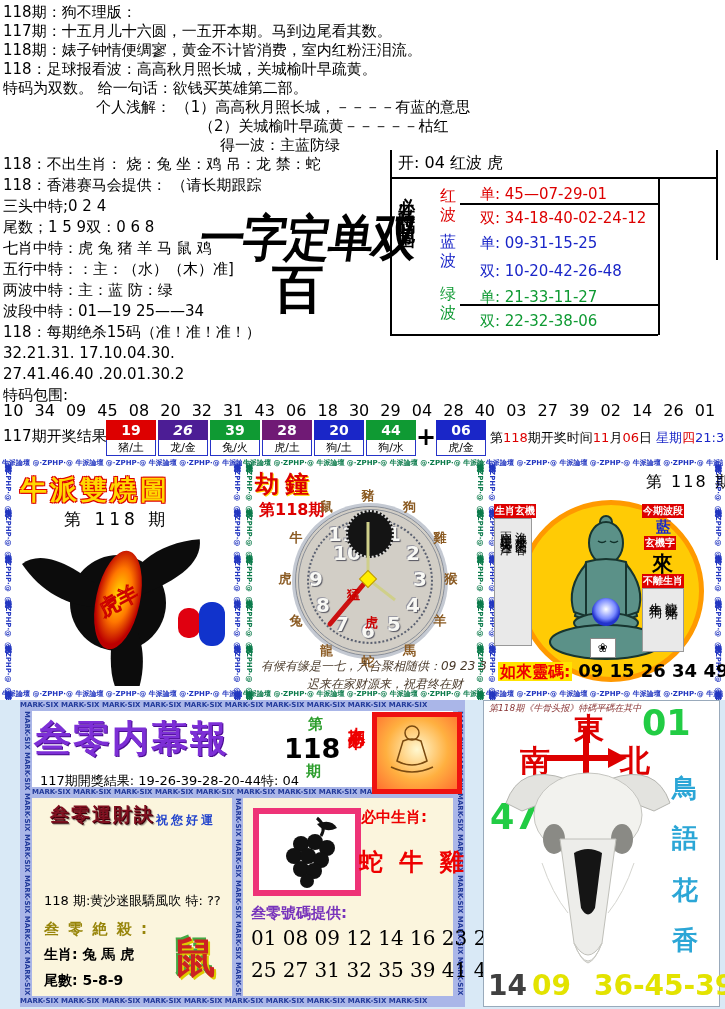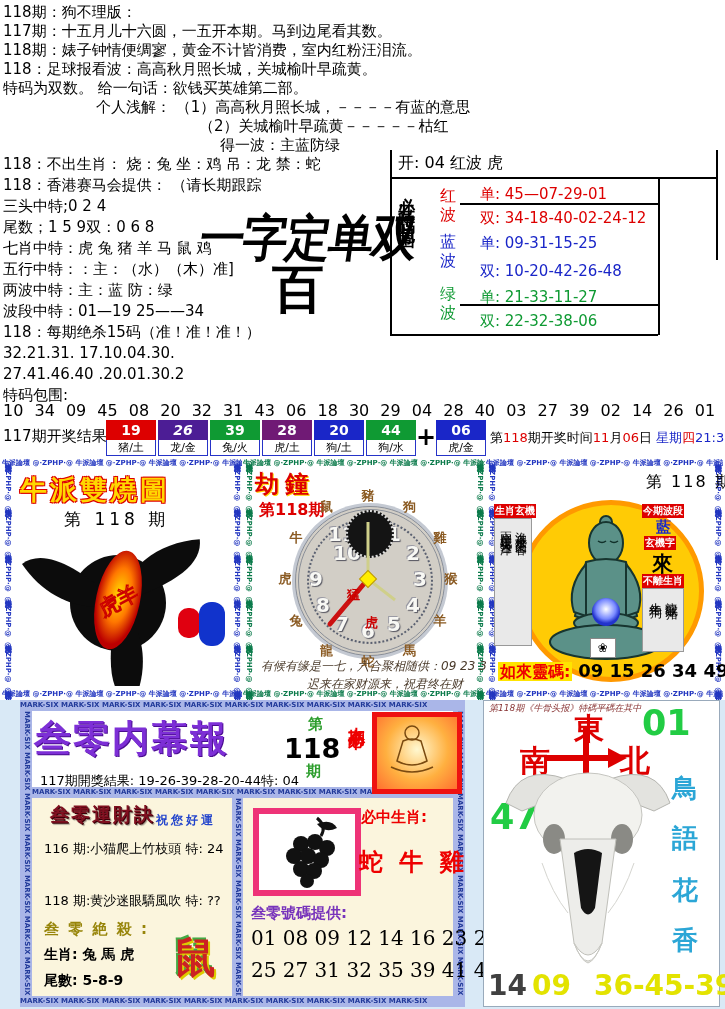--- a/index.html
+++ b/index.html
@@ -285,21 +285,20 @@
           <path d="M26,24 Q35,20 44,24 L50,44 Q35,52 20,44 Z"></path>
           <path d="M14,50 Q35,60 56,50"></path>
         </g>
       </svg>
     </div>
     <div class="abs" style="left:20px;top:72px;font-size:13px">117期開獎結果:  19-26-39-28-20-44特:  04</div>
 
     <div class="abs cream" style="left:12px;top:98px;width:200px;height:198px">
       <div class="abs b" style="left:18px;top:4px;font-size:19px;letter-spacing:2px;color:#801020;text-shadow:1px 1px 0 #3a0008,2px 2px 1px rgba(0,0,0,.35)">叁零運財訣</div>
       <div class="abs b" style="left:124px;top:14px;font-size:12px;letter-spacing:3px;color:#2244cc">祝您好運</div>
-      <div class="abs" style="left:12px;top:42px;font-size:13px">116 期:小猫爬上竹枝頭 特: 24</div>
       <div class="abs" style="left:12px;top:94px;font-size:13px">118 期:黄沙迷眼驕風吹 特: ??</div>
       <div class="abs b" style="left:12px;top:122px;font-size:15px;color:#97850a;letter-spacing:2px">叁 零 絶 殺 :</div>
       <div class="abs b" style="left:12px;top:148px;font-size:14px">生肖: 兔 馬 虎</div>
       <div class="abs b" style="left:12px;top:174px;font-size:14px">尾數: 5-8-9</div>
       <div class="abs b" style="left:142px;top:132px;font-size:42px;color:#cc2222;text-shadow:2px 2px 0 #ddcc00,-2px -2px 0 #44aa44">鼠</div>
     </div>
 
     <div class="mstrip mside" style="left:212px;top:98px;width:11px;height:198px">MARK-SIX   MARK-SIX   MARK-SIX   MARK-SIX   MARK-SIX   MARK-SIX   </div>
 
     <div class="abs cream" style="left:223px;top:98px;width:210px;height:198px">

